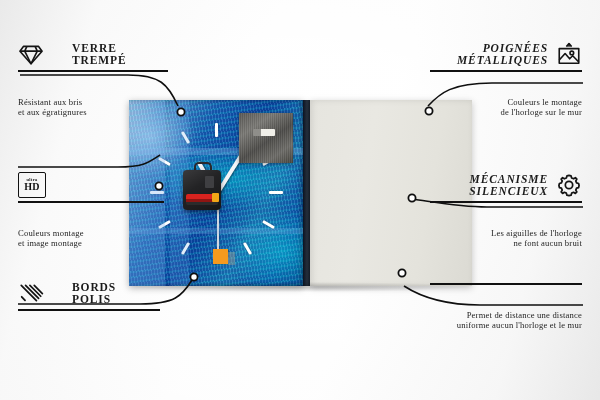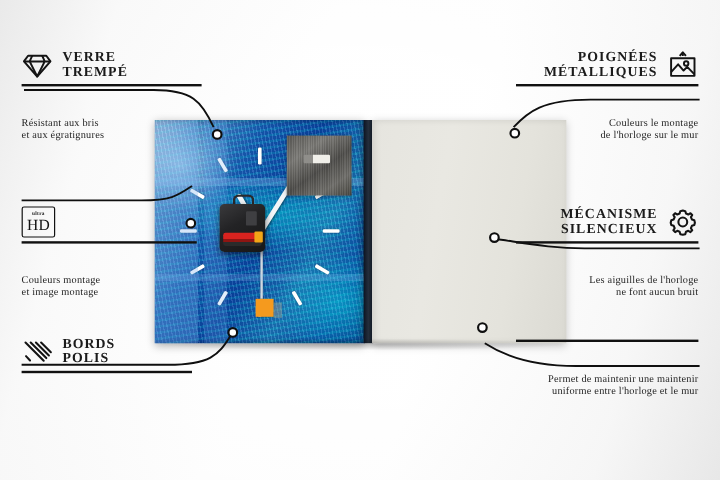--- a/index.html
+++ b/index.html
@@ -75,39 +75,39 @@
   #mech-detail{position:absolute;left:205px;top:176px;width:9px;height:12px;background:#3f3f42;border-radius:1px;}
   #foam-spacer{position:absolute;left:213px;top:249px;width:15px;height:15px;background:#f59a1e;box-shadow:1px 1px 0 rgba(0,0,0,.12);}
   #foam-shadow{position:absolute;left:228px;top:252px;width:7px;height:13px;background:rgba(150,150,145,.45);}
   #product-shadow{position:absolute;left:135px;top:282px;width:335px;height:10px;background:radial-gradient(ellipse at center, rgba(0,0,0,.20), rgba(0,0,0,0) 72%);}
 
   
   .callout{position:absolute;width:215px;}
   .callout.left{text-align:left;}
   .callout.right{text-align:right;}
   .c-head{display:flex;align-items:center;gap:8px;}
-  .callout.right .c-head{justify-content:flex-end;}
+  .callout.right .c-head{justify-content:flex-end;font-style:italic;}
   .c-title{
     font-family:"Liberation Serif", serif;
     font-weight:700;font-size:11.5px;letter-spacing:.9px;color:#1b1b1b;
-    line-height:12.5px;text-transform:uppercase;
+    line-height:12.5px;text-transform:uppercase;margin-left:20px;
   }
   .c-icon{width:26px;height:26px;flex:0 0 26px;color:#141414;}
   .c-icon svg{display:block;width:26px;height:26px;}
   .c-rule{height:1.6px;background:#111;margin:3px 0 4px;}
   .c-desc{
     font-family:"Liberation Serif", serif;
     font-size:8.6px;line-height:10.2px;color:#242424;letter-spacing:.18px;margin-top:25px;
   }
   .hd-box{
     width:26px;height:24px;border:1.6px solid #111;border-radius:2px;
     display:flex;flex-direction:column;align-items:center;justify-content:center;line-height:1;
   }
   .hd-ultra{font-size:4.4px;font-weight:700;letter-spacing:.3px;color:#111;}
-  .hd-main{font-size:13px;font-weight:400;letter-spacing:.2px;color:#111;margin-top:.5px;}
+  .hd-main{font-size:10px;font-weight:700;letter-spacing:.2px;color:#111;margin-top:.5px;}
 
   #leaders{position:absolute;inset:0;pointer-events:none;}
 </style>
 </head>
 <body>
 
 <div id="stage">
 
   <div id="product">
 
@@ -261,18 +261,18 @@
     <div class="c-rule"></div>
     <div class="c-desc">
       <span>Les aiguilles de l'horloge</span><br>
       <span>ne font aucun bruit</span>
     </div>
   </div>
 
   <div class="callout right" style="left:430px;top:280px;width:152px;">
     <div class="c-rule"></div>
     <div class="c-desc">
-      <span>Permet de maintenir une maintenir</span><br>
-      <span>uniforme entre l'horloge et le mur</span>
+      <span>Permet de distance une distance</span><br>
+      <span>uniforme aucun l'horloge et le mur</span>
     </div>
   </div>
 
 </div>
 
 </body></html>

